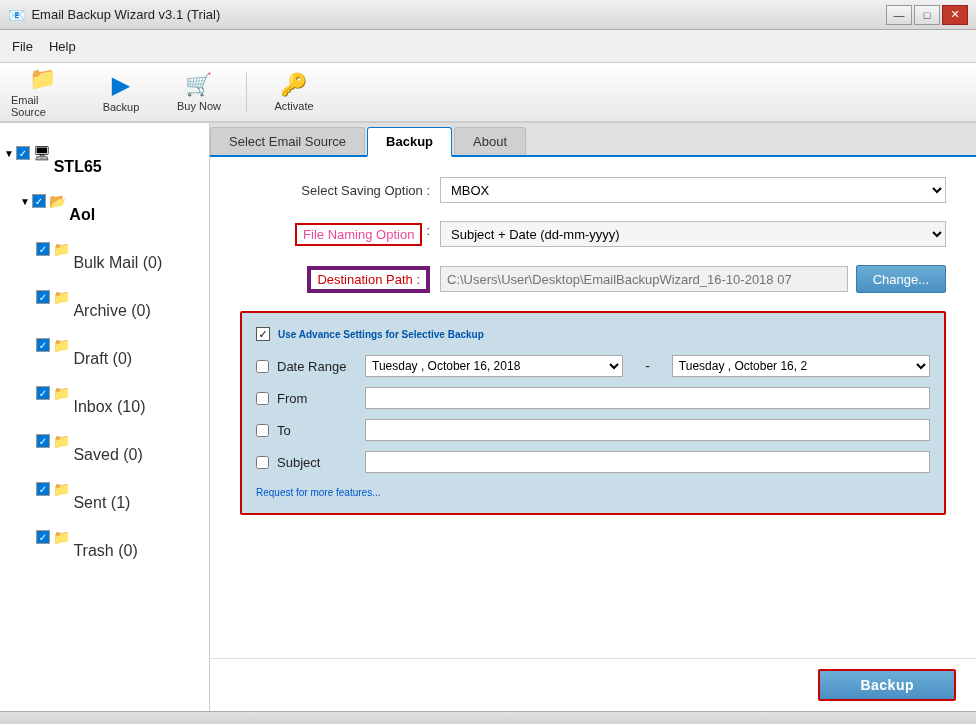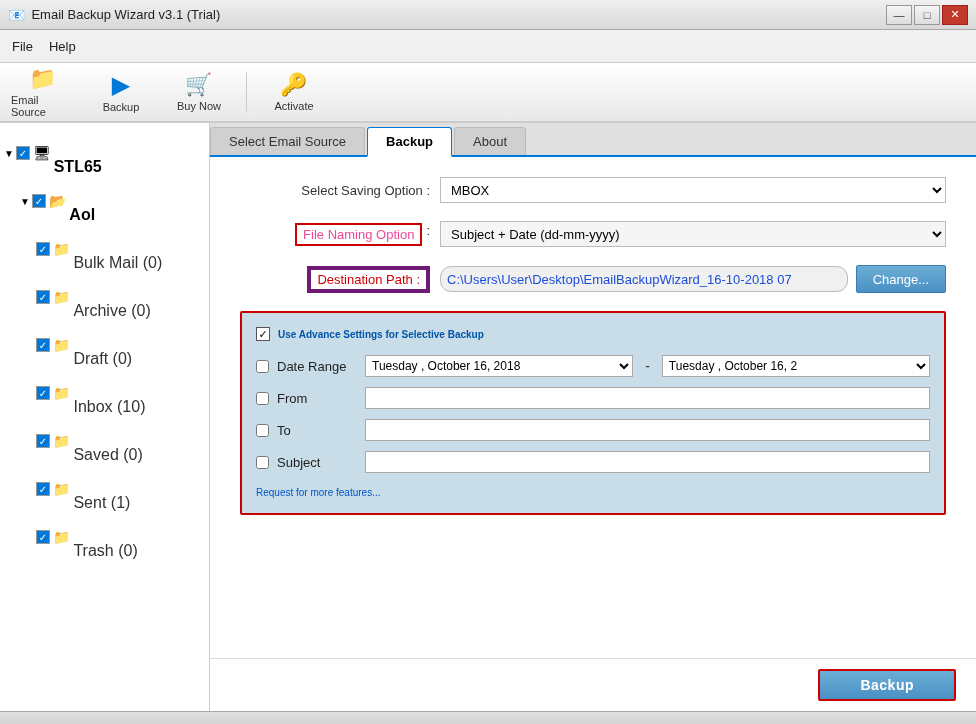--- a/index.html
+++ b/index.html
@@ -243,21 +243,21 @@
     .adv-input {
       flex: 1;
       height: 22px;
       border: 1px solid #aaa;
       background: white;
       padding: 1px 4px;
     }
     .date-range-group {
       display: flex;
       align-items: center;
-      gap: 12px;
+      gap: 22px;
       flex: 1;
     }
     .date-select {
       height: 22px;
       border: 1px solid #aaa;
       background: white;
       font-size: 12px;
       padding: 0 2px;
       flex: 1;
     }
@@ -435,21 +435,21 @@
             <option>Subject + Date (dd-mm-yyyy)</option>
             <option>Subject only</option>
             <option>Date only</option>
           </select>
         </div>
 
         <div class="form-row">
           <div style="width:200px; display:flex; justify-content:flex-end; padding-right:10px; align-items:center;">
             <div class="form-label highlighted" style="width:auto; text-align:right; border:4px solid #701a75; padding:2px 6px; color:#cc0000;">Destination Path :</div>
           </div>
-          <input type="text" class="form-control destination-path" style="background: rgb(240, 240, 240); color: #1d4ed8; border-radius: 11px;" value="C:\Users\User\Desktop\EmailBackupWizard_16-10-2018 07">
+          <input type="text" class="form-control destination-path" style="background: rgb(240, 240, 240); color: #737373;" value="C:\Users\User\Desktop\EmailBackupWizard_16-10-2018 07">
           <button class="change-btn">Change...</button>
         </div>
 
         <div class="advanced-box">
           <div class="advanced-header">
             <div class="adv-check checked">✓</div>
             <span class="advanced-title">Use Advance Settings for Selective Backup</span>
           </div>
 
           

